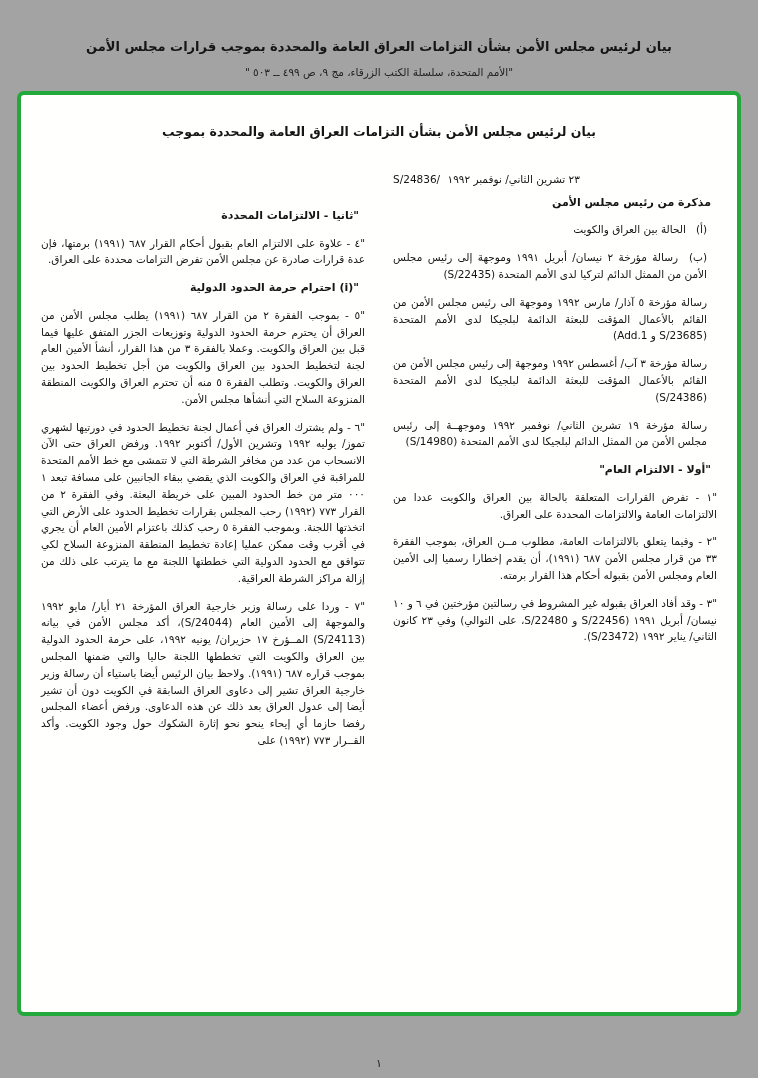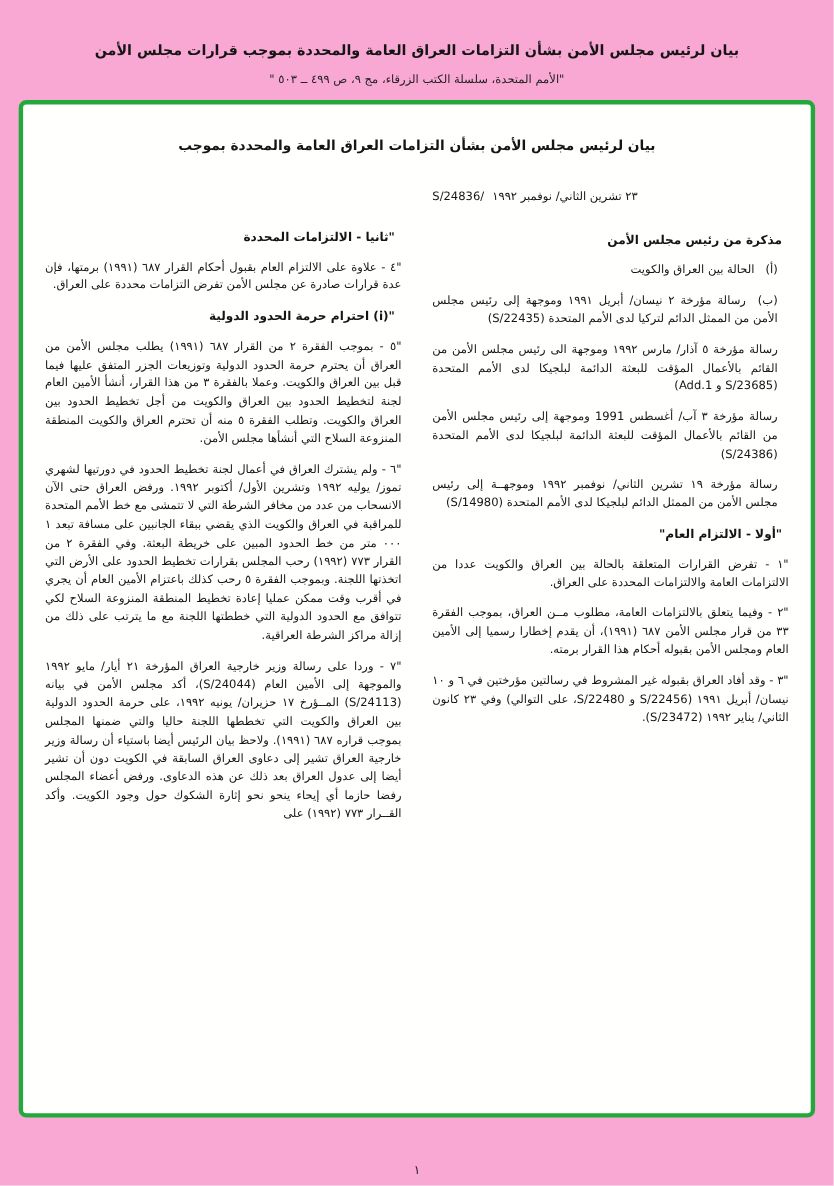--- a/index.html
+++ b/index.html
@@ -7,21 +7,21 @@
     width: 758px; height: 1078px;
     background: #ffffff;
     overflow: hidden;
     font-family: "DejaVu Sans", sans-serif;
     color: #151515;
   }
   .page {
     position: relative;
     width: 758px; height: 1078px;
     padding-top: 36px;
-    background: #f9a8d4;
+    background: #a3a3a3;
   }
   .doc-header { text-align: center; padding: 0 40px; }
   .h-title {
     font-weight: bold;
     font-size: 13px;
     line-height: 21px;
   }
   .h-source {
     font-size: 10.5px;
     margin-top: 9px;
@@ -53,21 +53,21 @@
     min-width: 0;
     font-size: 10.5px;
     line-height: 1.6;
     text-align: justify;
   }
   .pad-top { padding-top: 34px; }
   .date-line {
     direction: ltr;
     text-align: left;
     font-size: 10.5px;
-    margin-bottom: 22px;
+    margin-bottom: 6px;
     white-space: nowrap;
   }
   .date-line span { margin-right: 4px; }
   .col-heading {
     font-weight: bold;
     font-size: 11px;
     margin: 2px 6px 10px 0;
   }
   .col p { margin-bottom: 11px; }
   .col p.indent { padding-right: 10px; }
@@ -99,21 +99,21 @@
 
       <div class="col">
         <div class="date-line">
           <span>S/24836/</span>
           <span dir="rtl">٢٣ تشرين الثاني/ نوفمبر ١٩٩٢</span>
         </div>
         <div class="col-heading">مذكرة من رئيس مجلس الأمن</div>
         <p class="indent">(أ)&nbsp;&nbsp;&nbsp;الحالة بين العراق والكويت</p>
         <p class="indent">(ب)&nbsp;&nbsp;رسالة مؤرخة ٢ نيسان/ أبريل ١٩٩١ وموجهة إلى رئيس مجلس الأمن من الممثل الدائم لتركيا لدى الأمم المتحدة (S/22435)</p>
         <p class="indent">رسالة مؤرخة ٥ آذار/ مارس ١٩٩٢ وموجهة الى رئيس مجلس الأمن من القائم بالأعمال المؤقت للبعثة الدائمة لبلجيكا لدى الأمم المتحدة (S/23685 و Add.1)</p>
-        <p class="indent">رسالة مؤرخة ٣ آب/ أغسطس 1991 وموجهة إلى رئيس مجلس الأمن من القائم بالأعمال المؤقت للبعثة الدائمة لبلجيكا لدى الأمم المتحدة (S/24386)</p>
+        <p class="indent">رسالة مؤرخة ٣ آب/ أغسطس ١٩٩٢ وموجهة إلى رئيس مجلس الأمن من القائم بالأعمال المؤقت للبعثة الدائمة لبلجيكا لدى الأمم المتحدة (S/24386)</p>
         <p class="indent">رسالة مؤرخة ١٩ تشرين الثاني/ نوفمبر ١٩٩٢ وموجهــة إلى رئيس مجلس الأمن من الممثل الدائم لبلجيكا لدى الأمم المتحدة (S/14980)</p>
         <div class="col-heading">"أولا - الالتزام العام"</div>
         <p>"١ - تفرض القرارات المتعلقة بالحالة بين العراق والكويت عددا من الالتزامات العامة والالتزامات المحددة على العراق.</p>
         <p>"٢ - وفيما يتعلق بالالتزامات العامة، مطلوب مــن العراق، بموجب الفقرة ٣٣ من قرار مجلس الأمن ٦٨٧ (١٩٩١)، أن يقدم إخطارا رسميا إلى الأمين العام ومجلس الأمن بقبوله أحكام هذا القرار برمته.</p>
         <p>"٣ - وقد أفاد العراق بقبوله غير المشروط في رسالتين مؤرختين في ٦ و ١٠ نيسان/ أبريل ١٩٩١ (S/22456 و S/22480، على التوالي) وفي ٢٣ كانون الثاني/ يناير ١٩٩٢ (S/23472).</p>
       </div>
 
       <div class="col pad-top">
         <div class="col-heading">"ثانيا - الالتزامات المحددة</div>
         <p>"٤ - علاوة على الالتزام العام بقبول أحكام القرار ٦٨٧ (١٩٩١) برمتها، فإن عدة قرارات صادرة عن مجلس الأمن تفرض التزامات محددة على العراق.</p>

